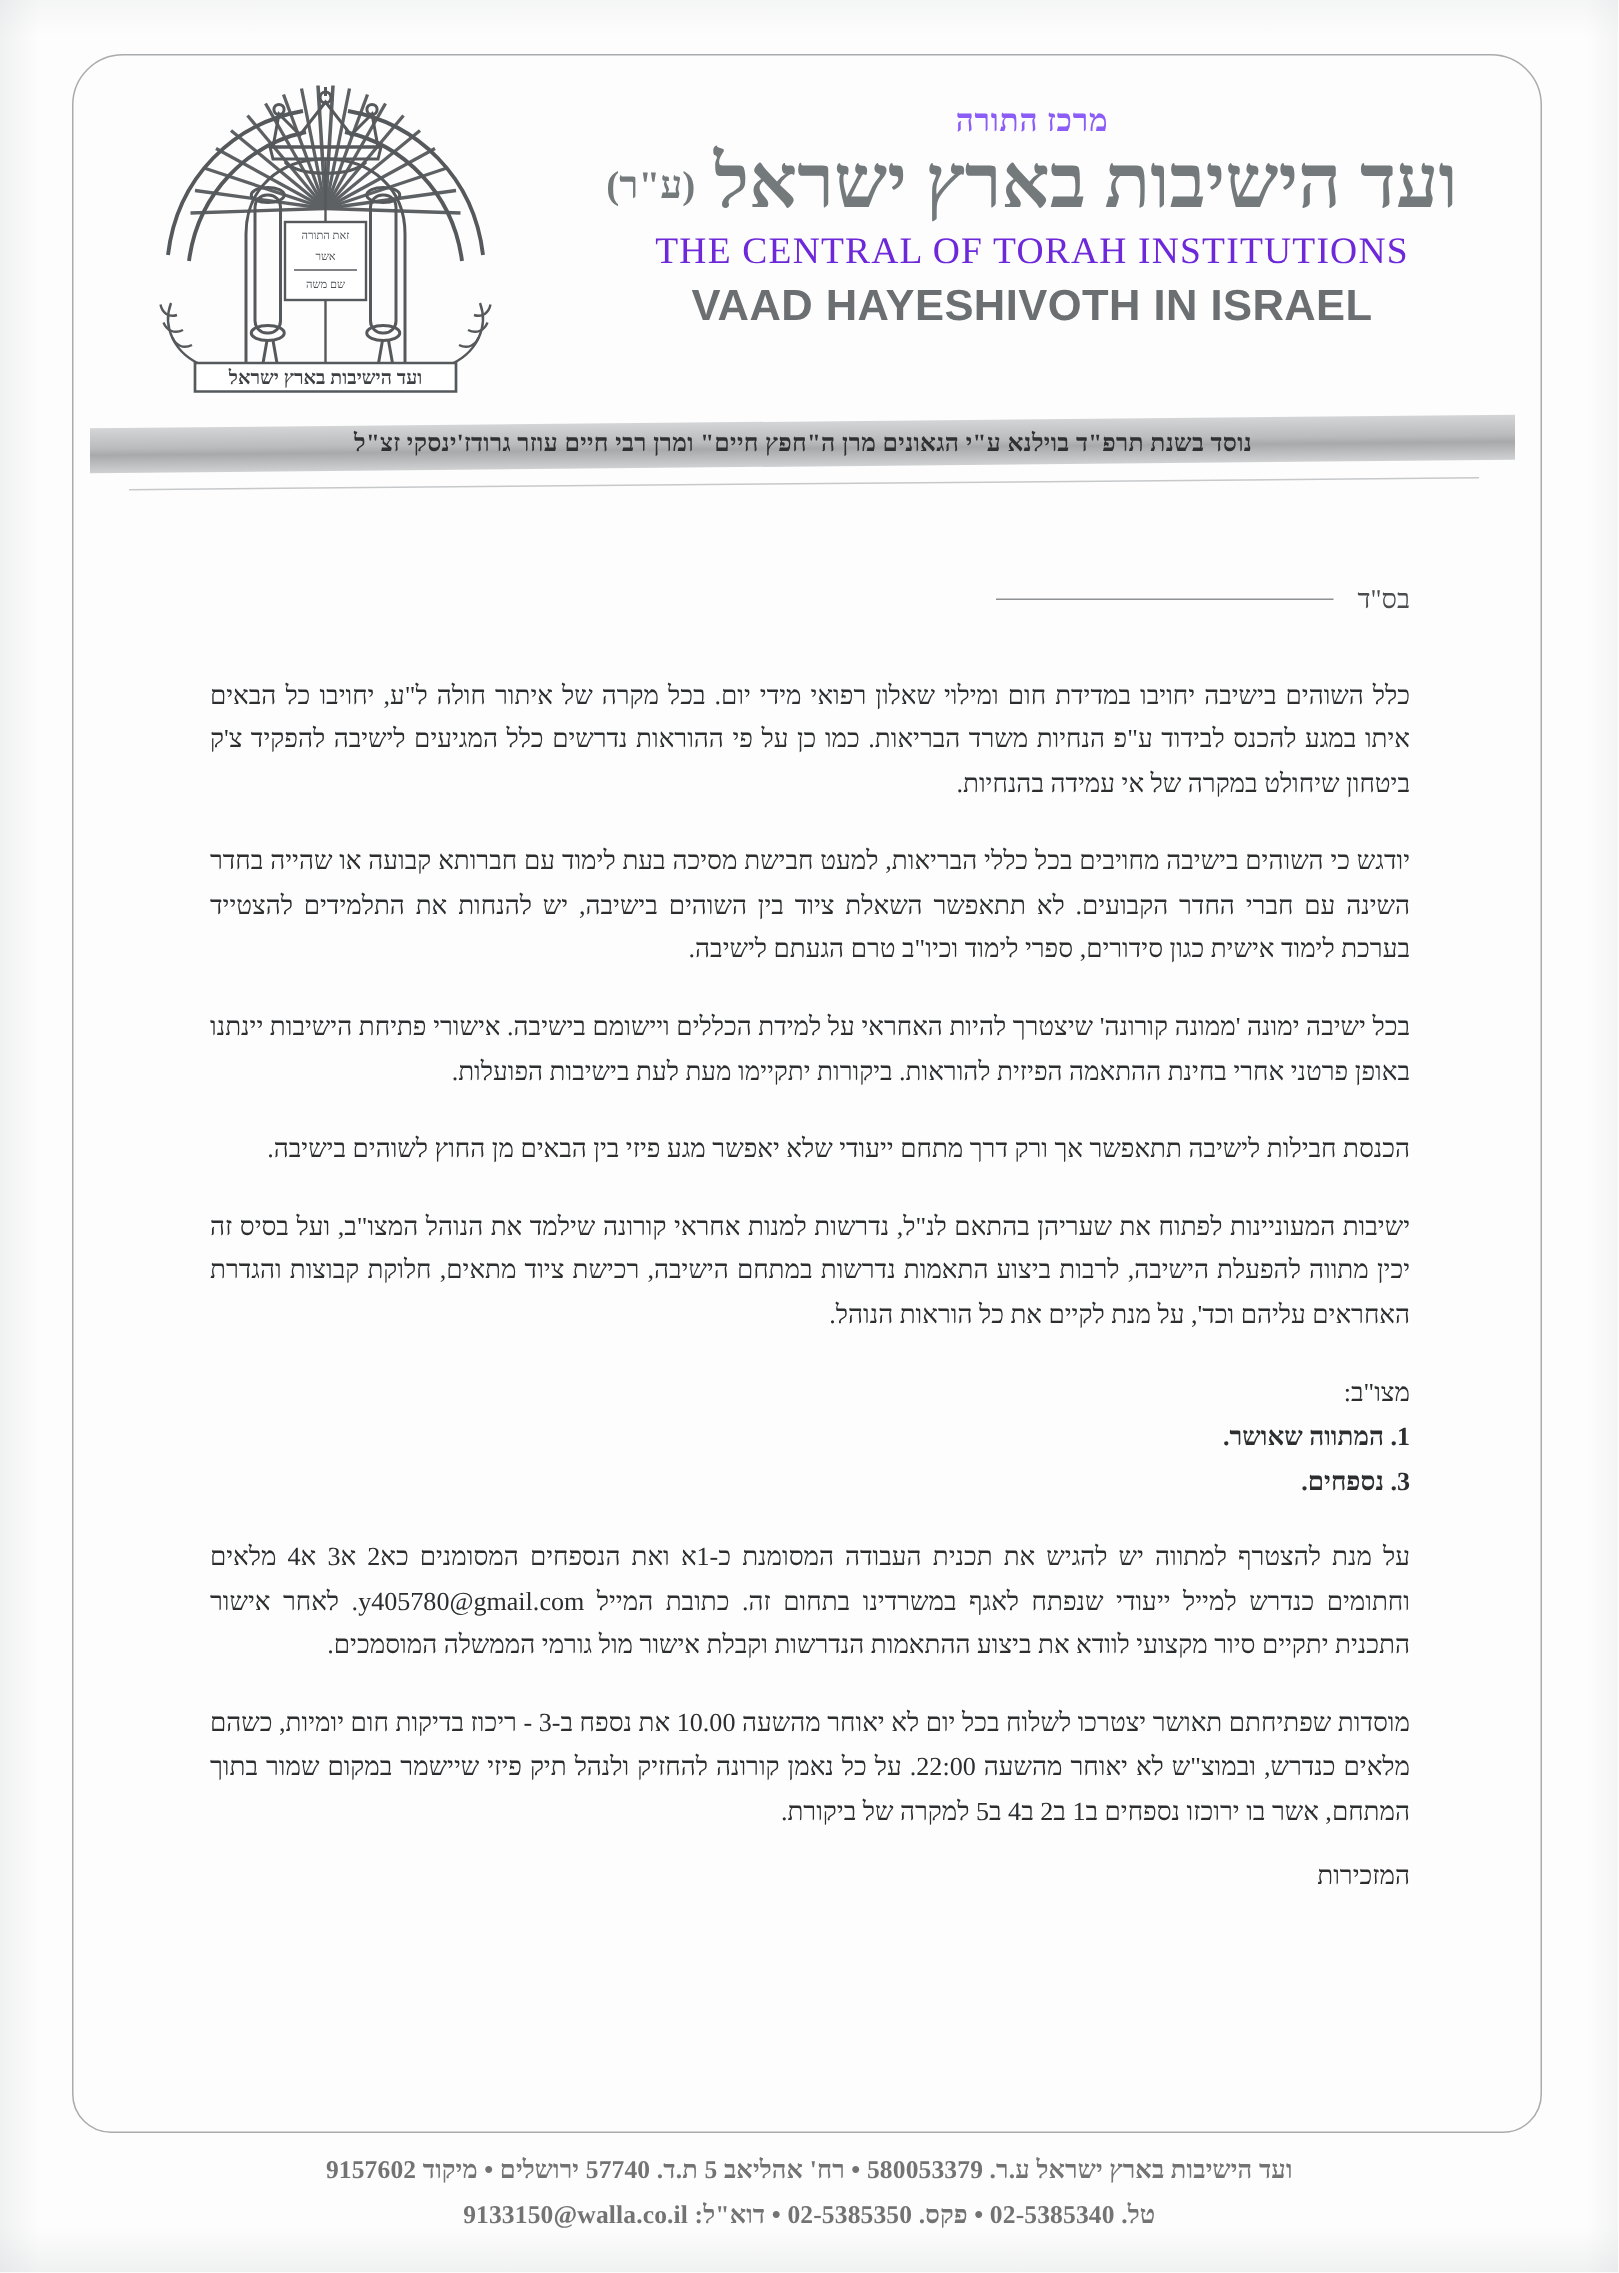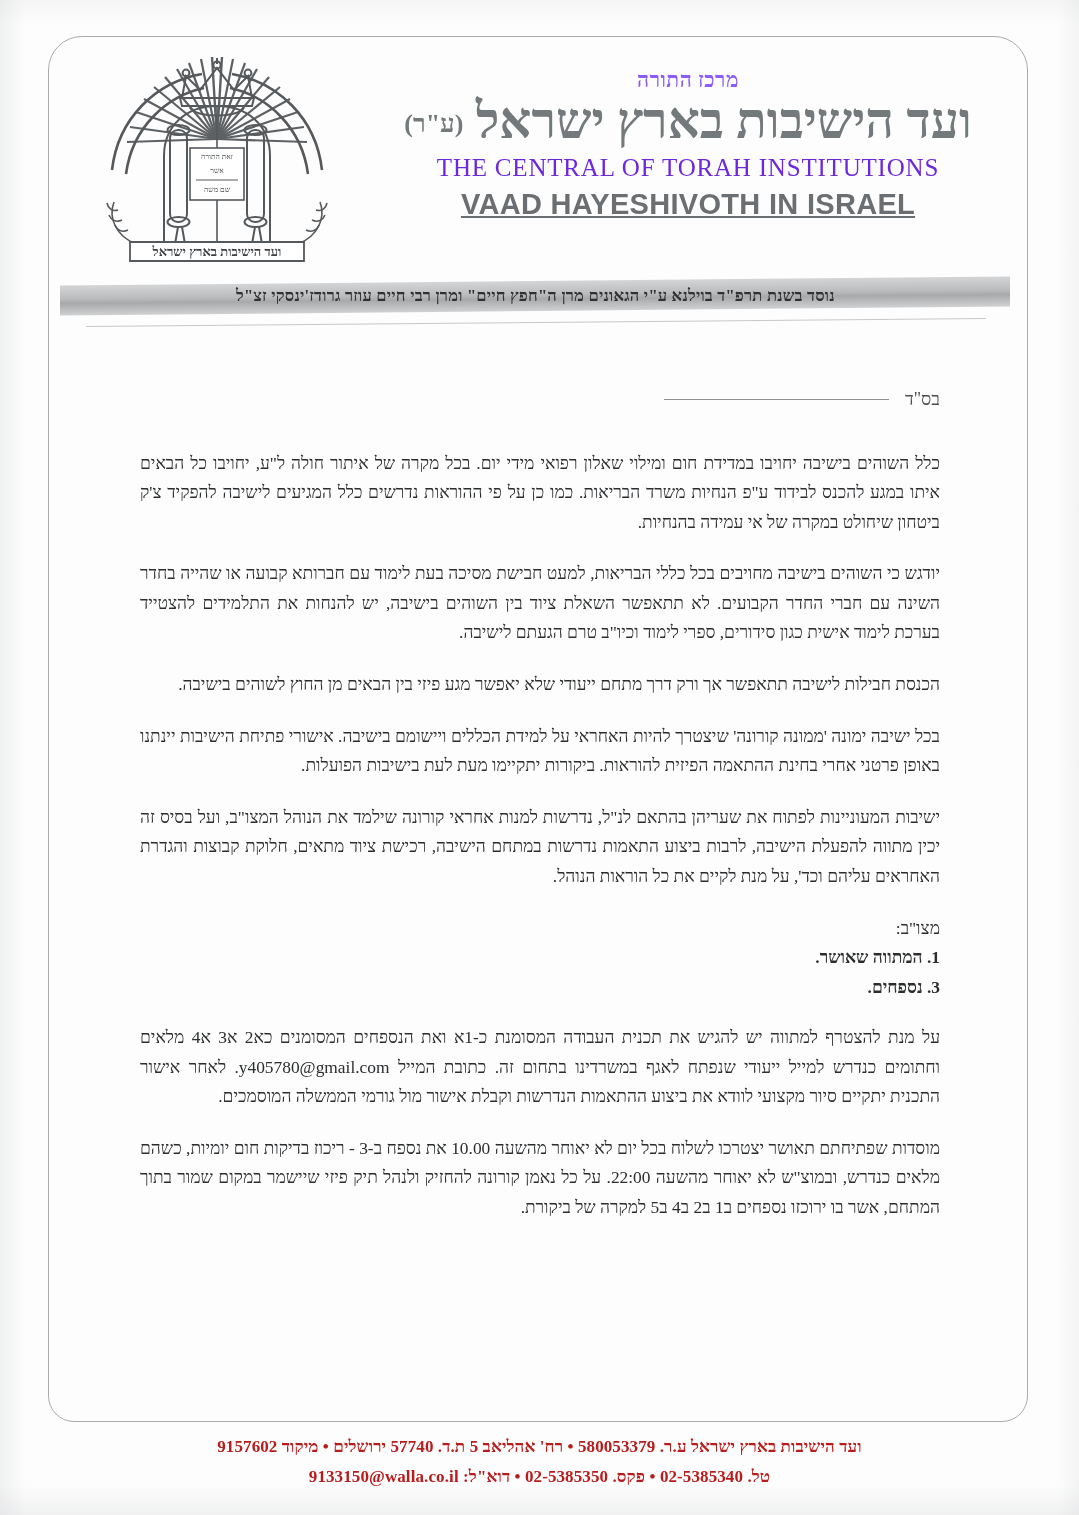--- a/index.html
+++ b/index.html
@@ -95,21 +95,20 @@
     margin: 6px 0 6px 0;
   }
   .mast-line-4 {
     font-family: "Liberation Sans", "DejaVu Sans", sans-serif;
     font-weight: 700;
     font-size: 29px;
     letter-spacing: .3px;
     color: #6b6f72;
     direction: ltr;
     margin: 0;
-    text-decoration: underline;
   }
 
   
   .founding-banner {
     position: absolute;
     left: 60px; top: 281px;
     width: 950px; height: 30px;
     background: linear-gradient(180deg,#d3d5d7 0%, #b9bbbd 45%, #a7a9ab 60%, #cfd1d3 100%);
     transform: skewY(-0.55deg);
     display: flex;
@@ -197,21 +196,21 @@
   }
   .sign-off div { margin: 0; }
 
   
   .footer {
     position: absolute;
     left: 0; top: 1432px;
     width: 1079px;
     text-align: center;
     direction: rtl;
-    color: #b91c1c;
+    color: #737373;
     font-family: "Liberation Serif", "DejaVu Serif", serif;
   }
   .footer-line {
     font-size: 17px;
     font-weight: 700;
     letter-spacing: .1px;
     line-height: 1.75;
     white-space: nowrap;
   }
   .footer-line .ltr {
@@ -338,39 +337,40 @@
 
     <div class="bsd-row">
       <span class="bsd-mark">בס"ד</span>
       <span class="bsd-rule"></span>
     </div>
 
     <p class="para">כלל השוהים בישיבה יחויבו במדידת חום ומילוי שאלון רפואי מידי יום. בכל מקרה של איתור חולה ל"ע, יחויבו כל הבאים איתו במגע להכנס לבידוד ע"פ הנחיות משרד הבריאות. כמו כן על פי ההוראות נדרשים כלל המגיעים לישיבה להפקיד צ'ק ביטחון שיחולט במקרה של אי עמידה בהנחיות.</p>
 
     <p class="para">יודגש כי השוהים בישיבה מחויבים בכל כללי הבריאות, למעט חבישת מסיכה בעת לימוד עם חברותא קבועה או שהייה בחדר השינה עם חברי החדר הקבועים. לא תתאפשר השאלת ציוד בין השוהים בישיבה, יש להנחות את התלמידים להצטייד בערכת לימוד אישית כגון סידורים, ספרי לימוד וכיו"ב טרם הגעתם לישיבה.</p>
 
+    <p class="para">בכל ישיבה ימונה 'ממונה קורונה' שיצטרך להיות האחראי על למידת הכללים ויישומם בישיבה. אישורי פתיחת הישיבות יינתנו באופן פרטני אחרי בחינת ההתאמה הפיזית להוראות. ביקורות יתקיימו מעת לעת בישיבות הפועלות.</p>
+
     <p class="para">הכנסת חבילות לישיבה תתאפשר אך ורק דרך מתחם ייעודי שלא יאפשר מגע פיזי בין הבאים מן החוץ לשוהים בישיבה.</p>
-
-    <p class="para">בכל ישיבה ימונה 'ממונה קורונה' שיצטרך להיות האחראי על למידת הכללים ויישומם בישיבה. אישורי פתיחת הישיבות יינתנו באופן פרטני אחרי בחינת ההתאמה הפיזית להוראות. ביקורות יתקיימו מעת לעת בישיבות הפועלות.</p>
 
     <p class="para">ישיבות המעוניינות לפתוח את שעריהן בהתאם לנ"ל, נדרשות למנות אחראי קורונה שילמד את הנוהל המצו"ב, ועל בסיס זה יכין מתווה להפעלת הישיבה, לרבות ביצוע התאמות נדרשות במתחם הישיבה, רכישת ציוד מתאים, חלוקת קבוצות והגדרת האחראים עליהם וכד', על מנת לקיים את כל הוראות הנוהל.</p>
 
     <div>מצו"ב:</div>
 
     <ul class="numbered-list">
       <li>1. המתווה שאושר.</li>
       <li>3. נספחים.</li>
     </ul>
 
     <p class="para"><span>על מנת להצטרף למתווה יש להגיש את תכנית העבודה המסומנת כ-1א ואת הנספחים המסומנים כא2 א3 א4 מלאים וחתומים כנדרש למייל ייעודי שנפתח לאגף במשרדינו בתחום זה. כתובת המייל</span> <span class="inline-email">y405780@gmail.com</span><span>. לאחר אישור התכנית יתקיים סיור מקצועי לוודא את ביצוע ההתאמות הנדרשות וקבלת אישור מול גורמי הממשלה המוסמכים.</span></p>
 
     <p class="para">מוסדות שפתיחתם תאושר יצטרכו לשלוח בכל יום לא יאוחר מהשעה 10.00 את נספח ב-3 - ריכוז בדיקות חום יומיות, כשהם מלאים כנדרש, ובמוצ"ש לא יאוחר מהשעה 22:00. על כל נאמן קורונה להחזיק ולנהל תיק פיזי שיישמר במקום שמור בתוך המתחם, אשר בו ירוכזו נספחים ב1 ב2 ב4 ב5 למקרה של ביקורת.</p>
 
 
     <div class="sign-off">
+      <div>המזכירות</div>
     </div>
   </div>
 
   <div class="footer">
     <div class="footer-line">ועד הישיבות בארץ ישראל ע.ר. 580053379 • רח' אהליאב 5 ת.ד. 57740 ירושלים • מיקוד 9157602</div>
     <div class="footer-line"><span>טל.</span>
       <span class="ltr">02-5385340</span>
       • <span>פקס.</span>
       <span class="ltr">02-5385350</span>
       • <span>דוא"ל:</span>

